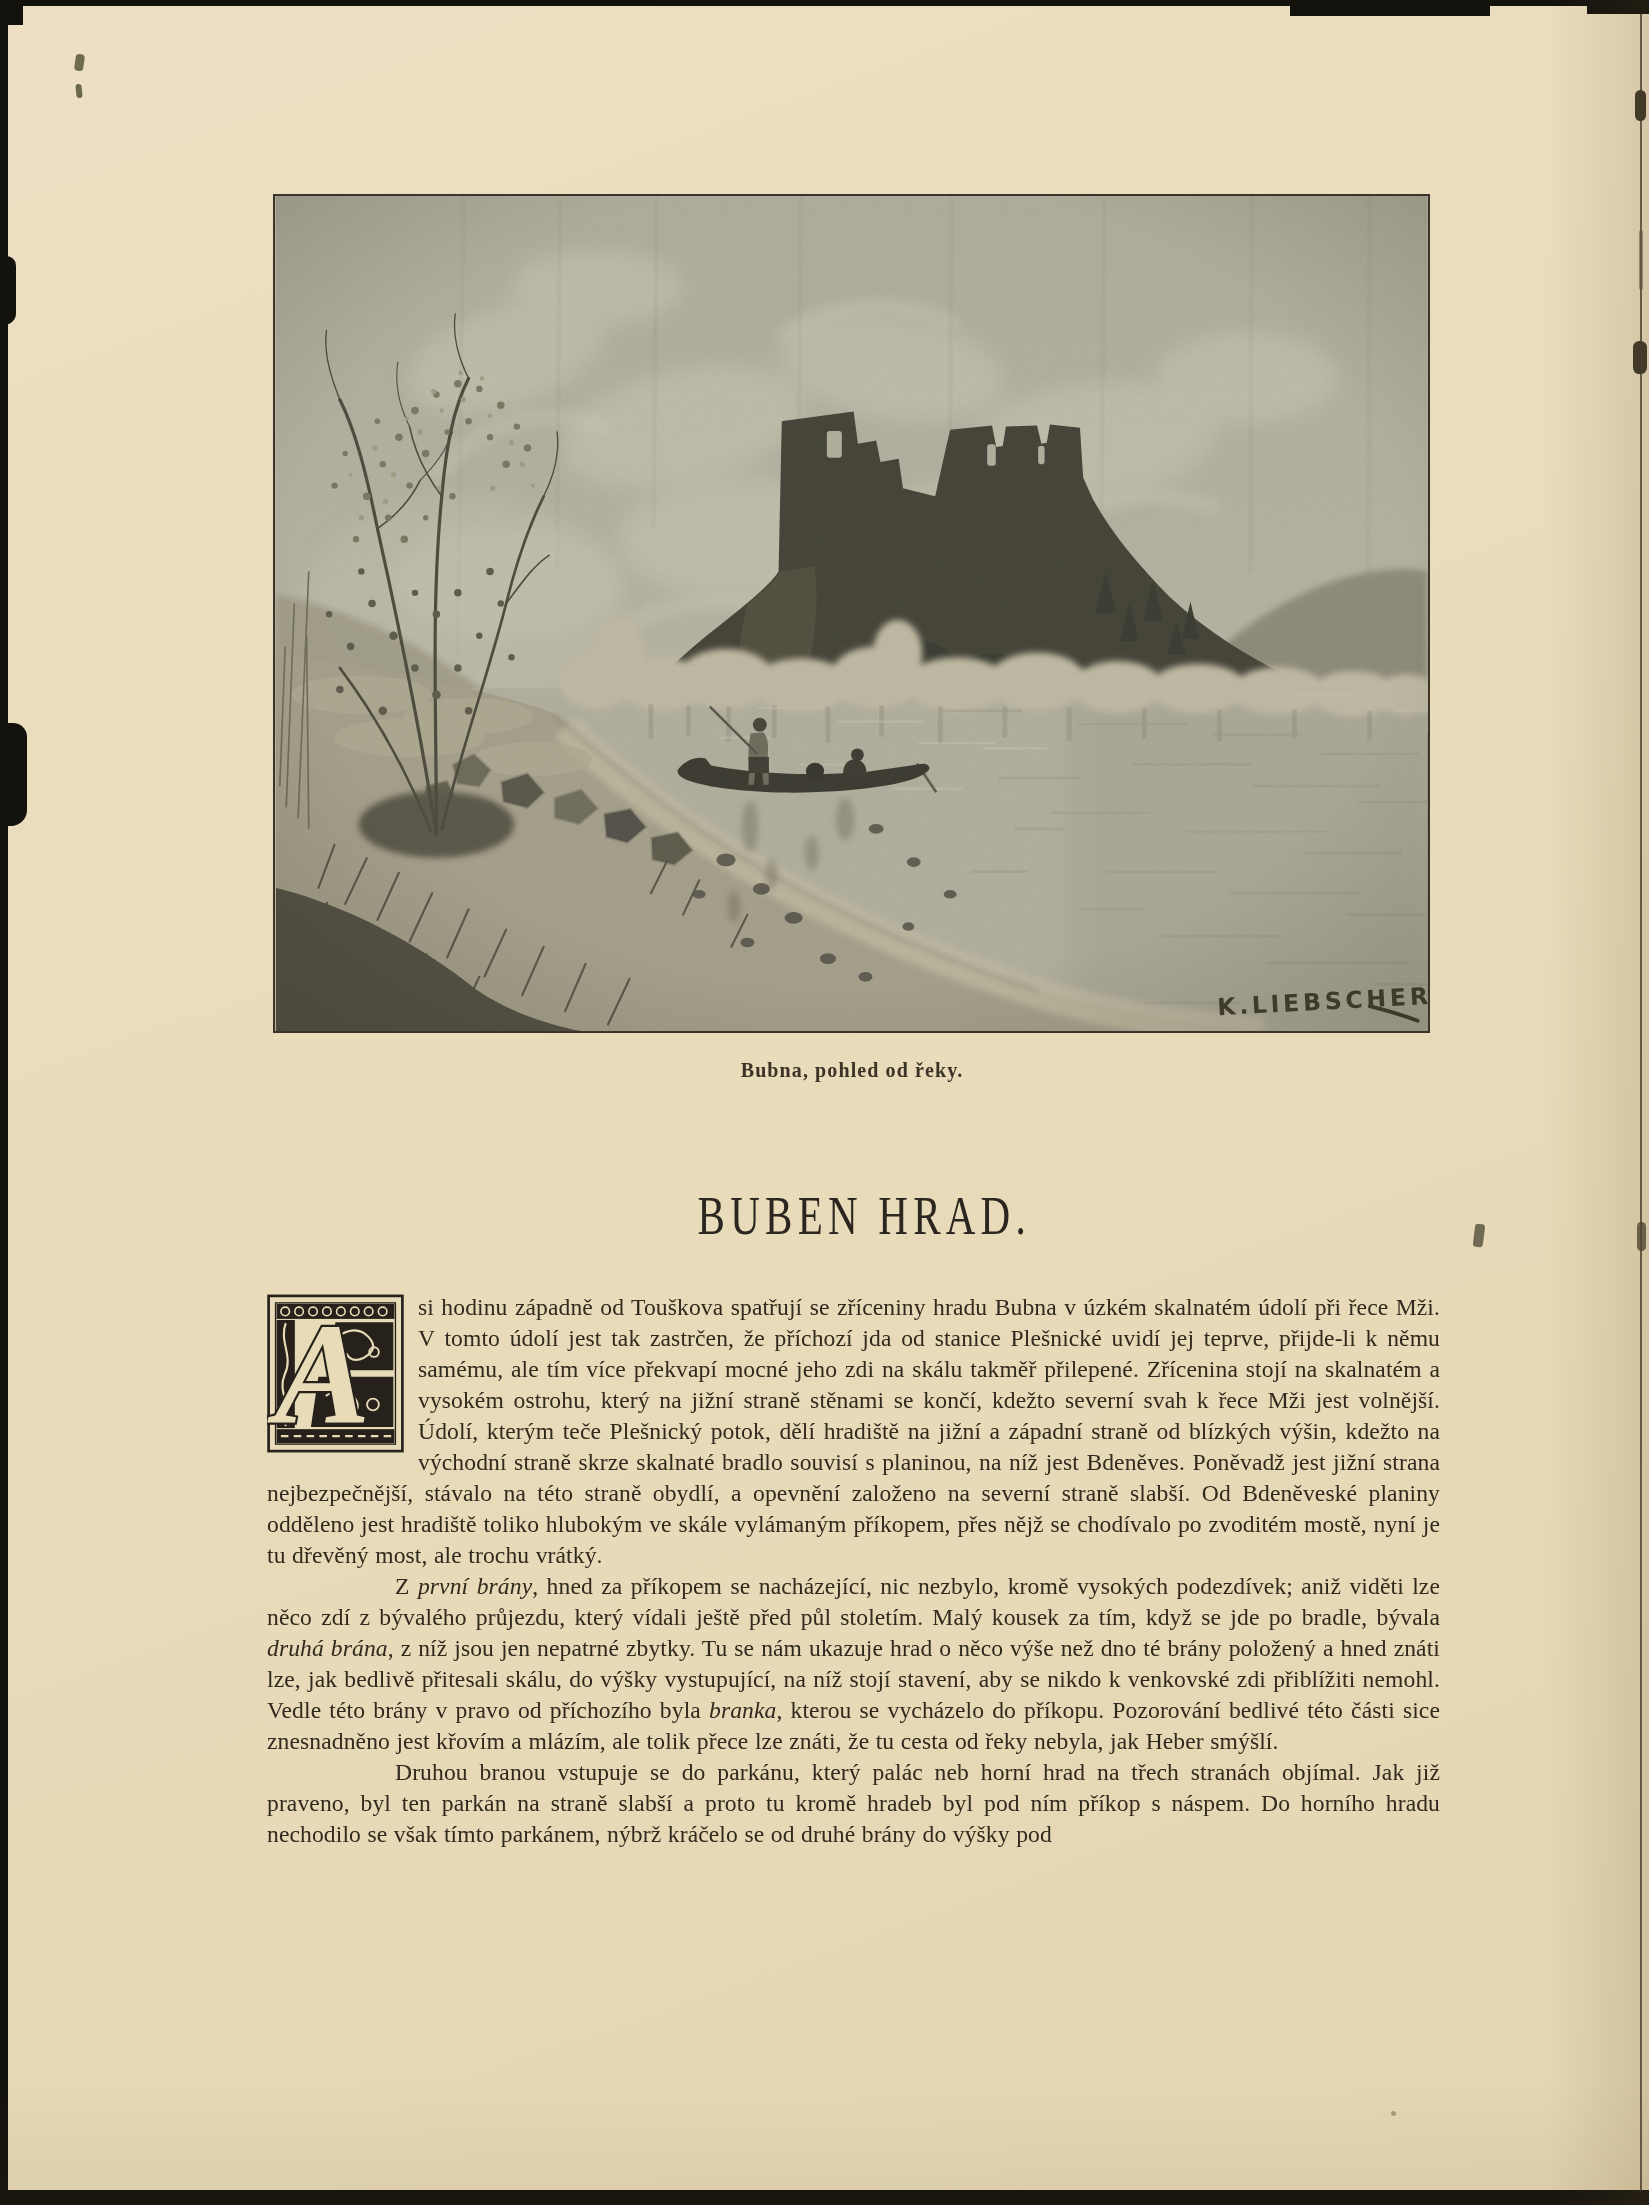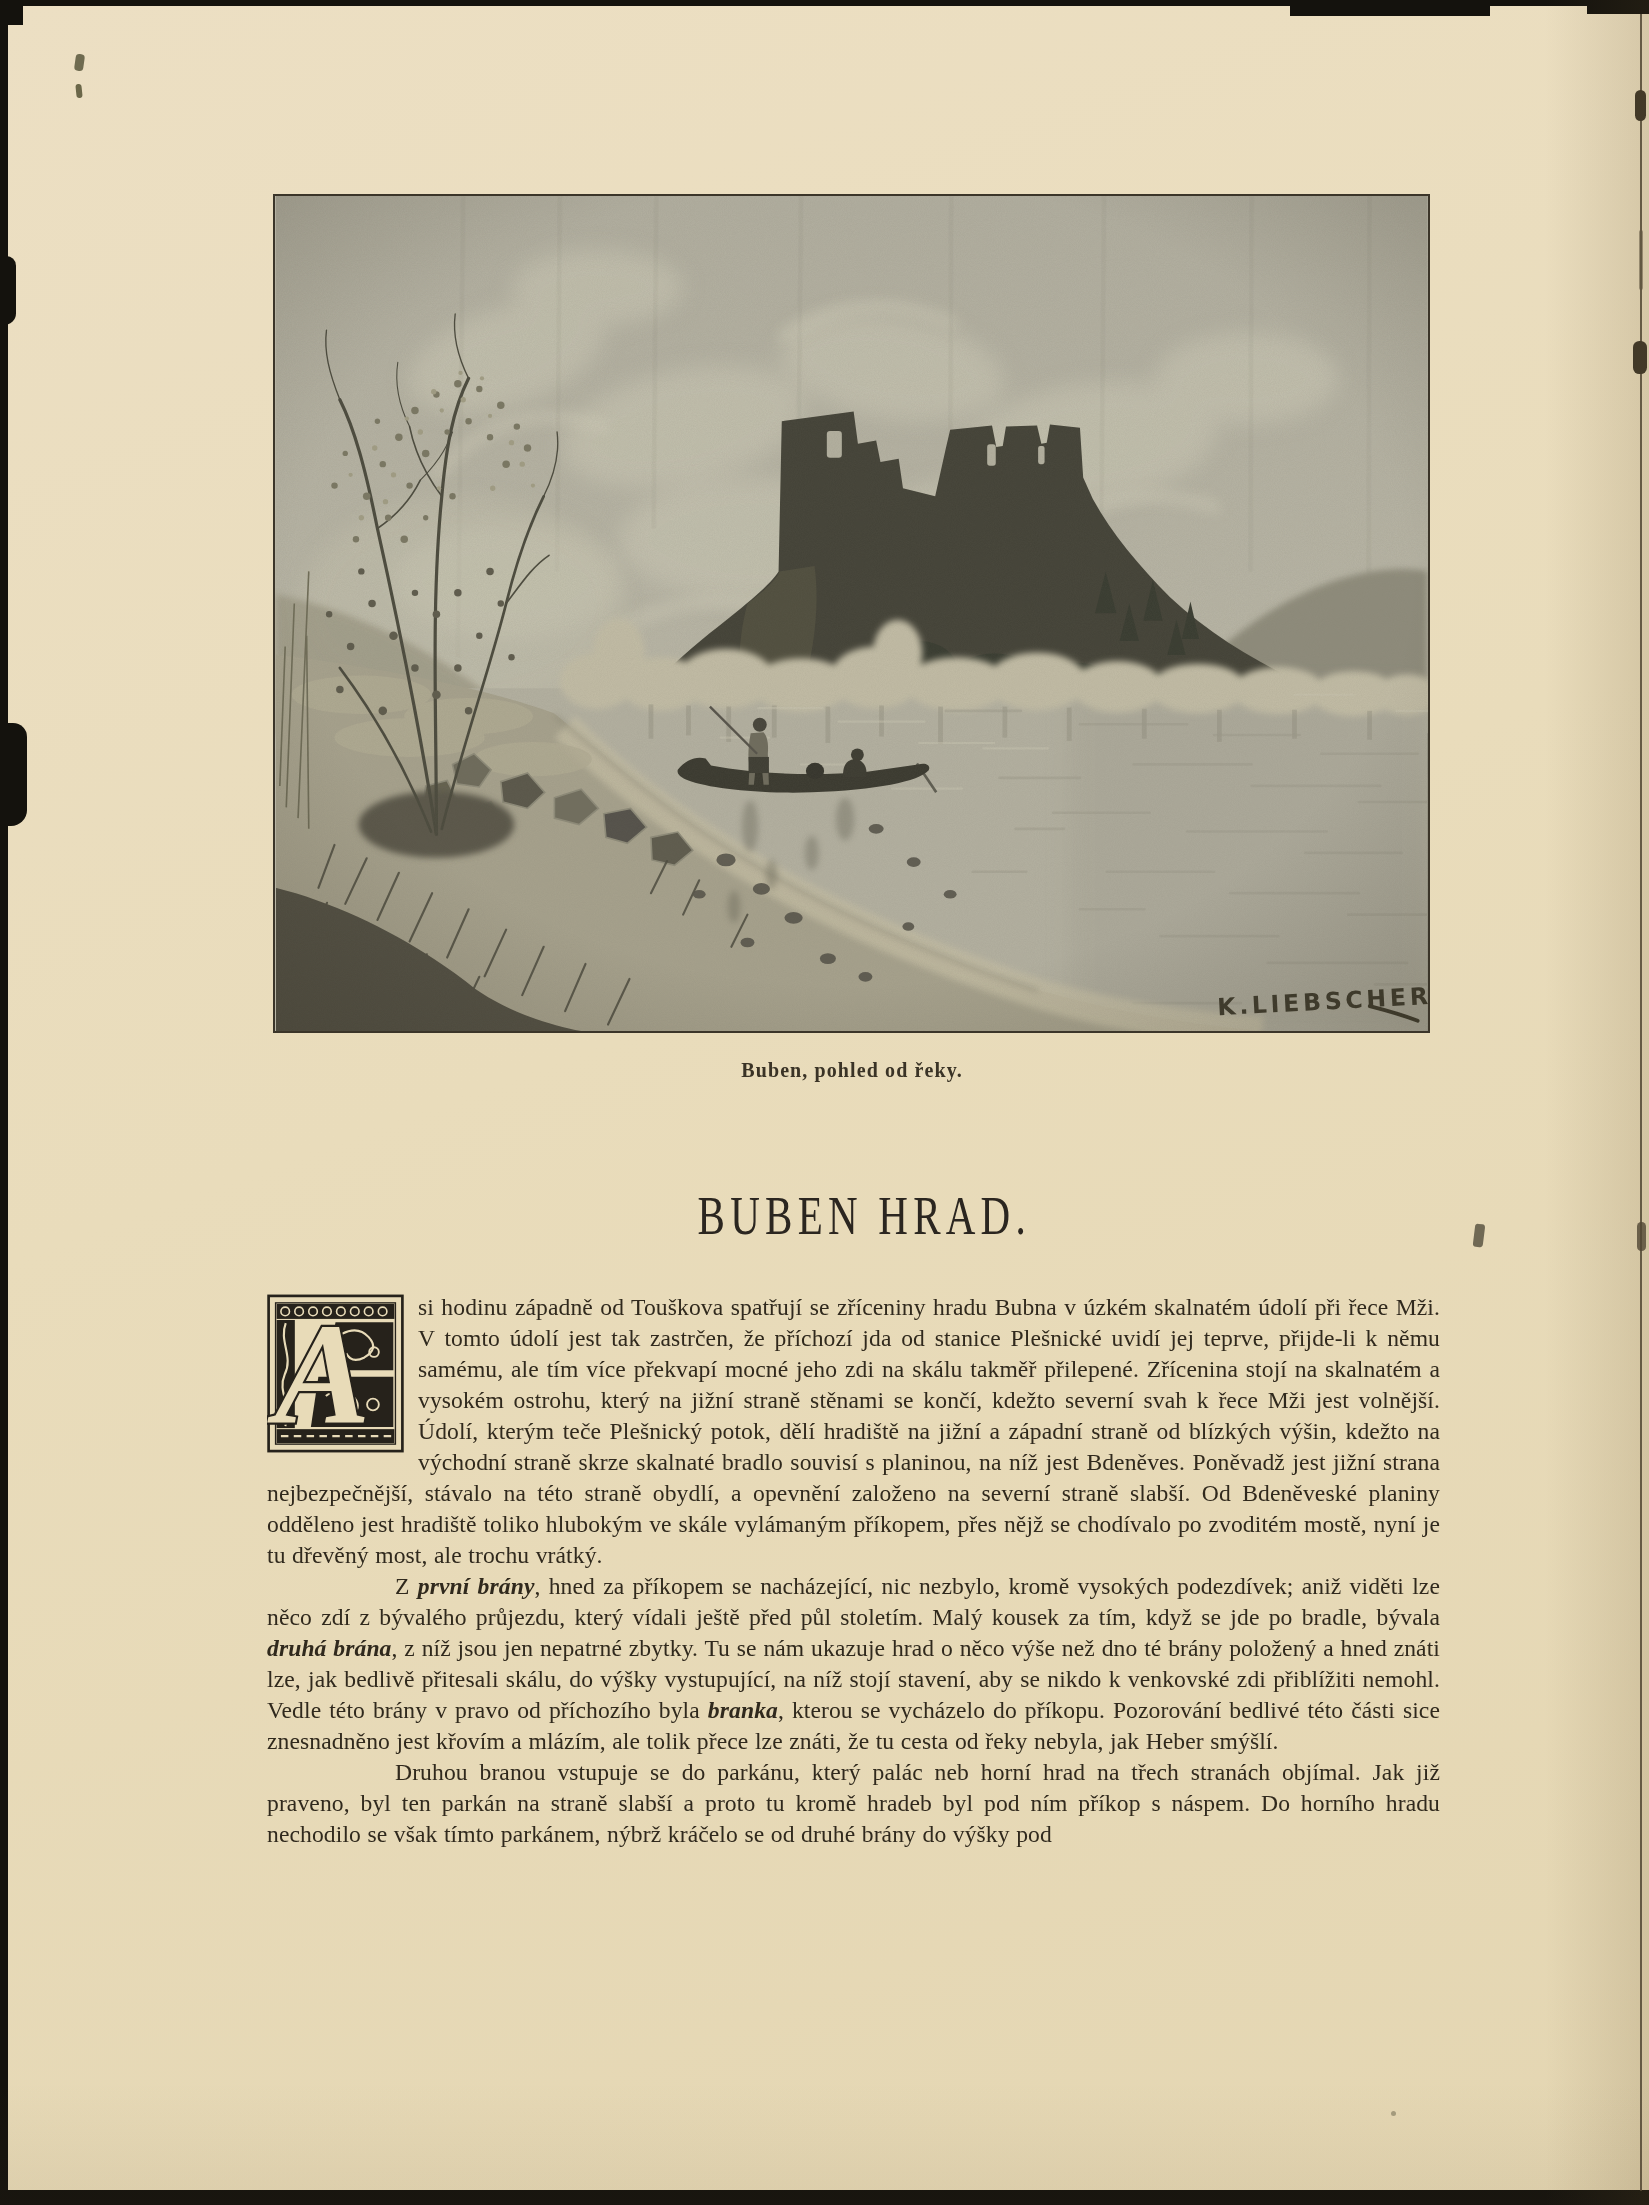--- a/index.html
+++ b/index.html
@@ -35,21 +35,21 @@
     position:absolute;left:267px;top:1292px;width:1173px;
     font-size:23.6px;line-height:31px;text-align:justify;color:#30291d;
     letter-spacing:0.1px;word-spacing:0.5px;
   }
   .textblock p{margin:0;padding:0;}
   .textblock p.indent{text-indent:128px;}
   .dropcap{
     float:left;width:137px;height:159px;margin:2.1px 14px 1.1px 0;
   }
   .dropcap svg{display:block;width:137px;height:159px;}
-  i{font-style:italic;font-weight:bold;}
+  i{font-style:italic;}
   
   .art{position:absolute;pointer-events:none;}
   .edge-top{left:0;top:0;width:1649px;height:6.4px;background:#14120d;}
   .edge-top-thick{left:1290px;top:0;width:200px;height:16px;background:#14120d;}
   .corner-tl{left:0;top:0;width:22.5px;height:25px;background:#14120d;}
   .corner-tr{left:1587px;top:0;width:62px;height:14px;background:#14120d;}
   .edge-left{left:0;top:0;width:7.5px;height:2205px;background:#14120d;}
   .blob-l1{left:0;top:256px;width:16px;height:69px;background:#14120d;border-radius:0 9.7px 11.8px 0;}
   .blob-l2{left:0;top:723px;width:27px;height:103px;background:#14120d;border-radius:0 14px 16px 0;}
   .edge-bottom{left:0;top:2190px;width:1649px;height:15px;background:#14120d;}
@@ -406,21 +406,21 @@
       <g transform="rotate(-3 1860 1510)">
         <text x="1756" y="1522" font-family="'DejaVu Sans',sans-serif" font-size="44" font-weight="bold" letter-spacing="7" fill="#3e3a2b">K.LIEBSCHER</text>
         <path d="M2040,1520 C2085,1534 2108,1543 2128,1552" stroke="#3e3a2b" stroke-width="7" fill="none" stroke-linecap="round"></path>
       </g>
 
       <rect width="2148" height="1557" filter="url(#grain)" opacity="0.5"></rect>
       <rect width="2148" height="1557" fill="url(#vign)"></rect>
     </svg>
   </div>
 
-  <div class="caption">Buben, pohled od řeky.</div>
+  <div class="caption">Bubna, pohled od řeky.</div>
 
   <div class="title-wrap">
     <h1>BUBEN HRAD.</h1>
   </div>
 
   <div class="textblock">
     <p><span class="dropcap">
           <svg viewBox="0 0 256 296" xmlns="http://www.w3.org/2000/svg" style="font-size:44px">
             <rect x="3" y="3" width="250" height="290" fill="#e8dbb8" stroke="#26221b" stroke-width="5"></rect>
             <rect x="16" y="16" width="224" height="264" fill="none" stroke="#26221b" stroke-width="2.5"></rect>

